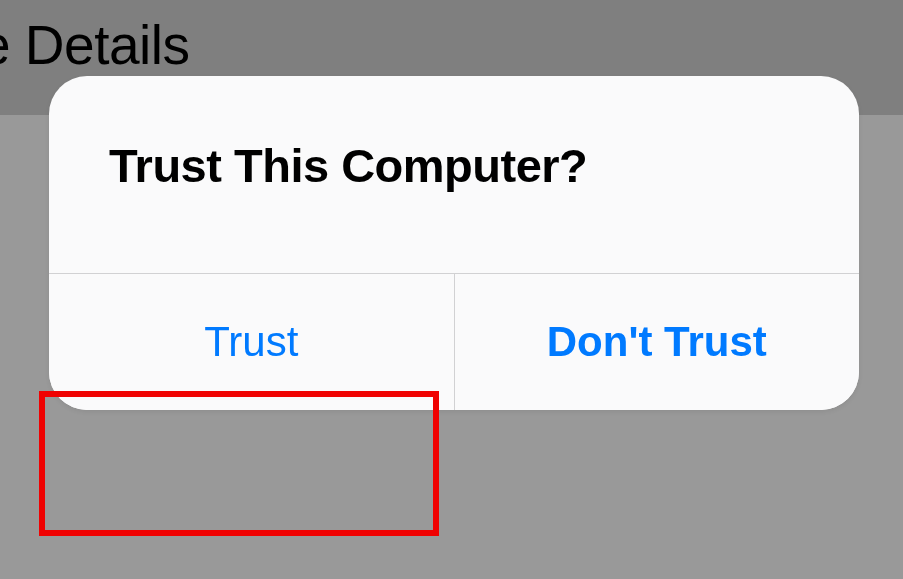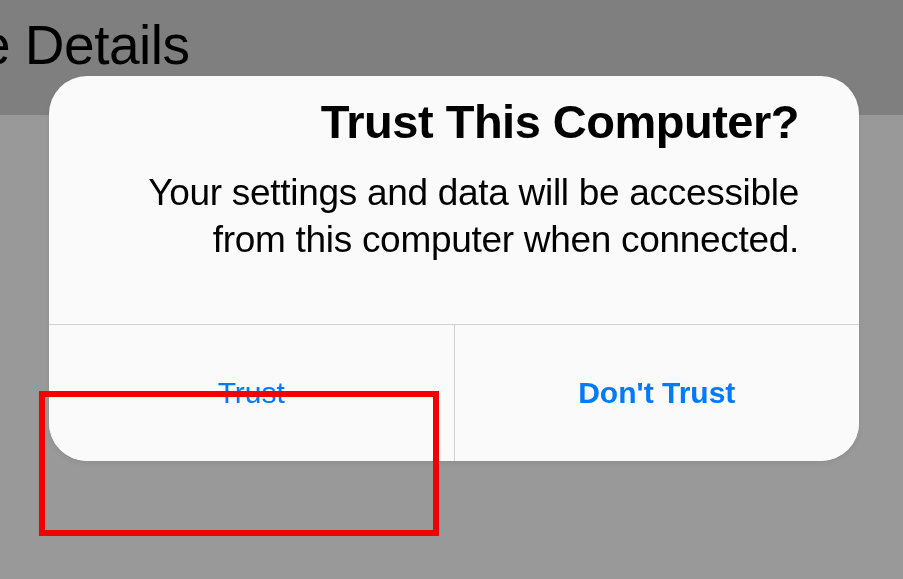--- a/index.html
+++ b/index.html
@@ -44,22 +44,22 @@
       position: absolute;
       top: 76px;
       left: 49px;
       width: 810px;
       background: #fafafb;
       border-radius: 38px;
       overflow: hidden;
       box-shadow: 0 2px 5px rgba(0,0,0,0.07);
     }
     .alert-content {
-      padding: 18px 60px 60px 60px;
-      text-align: right;
+      padding: 62px 60px 60px 60px;
+      text-align: left;
     }
     .alert-title {
       font-size: 47px;
       font-weight: 600;
       color: #000;
       margin-bottom: 20px;
       letter-spacing: -0.5px;
     }
     .alert-message {
       font-size: 37px;
@@ -71,21 +71,21 @@
     .alert-buttons {
       display: flex;
       border-top: 1px solid #d1d1d3;
     }
     .alert-button {
       flex: 1;
       height: 136px;
       display: flex;
       align-items: center;
       justify-content: center;
-      font-size: 30px;
+      font-size: 42px;
       color: #007aff;
       cursor: pointer;
       user-select: none;
       background: #fafafb;
     }
     .alert-button.left {
       border-right: 1px solid #d1d1d3;
       font-weight: 400;
     }
     .alert-button.right {
@@ -106,21 +106,20 @@
 <body>
 
 <div class="bg-top">
   <div class="bg-title">e Details</div>
 </div>
 <div class="bg-bottom"></div>
 
 <div class="alert">
   <div class="alert-content">
     <div class="alert-title">Trust This Computer?</div>
-    <div class="alert-message">Your settings and data will be accessible from this computer when connected.</div>
   </div>
   <div class="alert-buttons">
     <div class="alert-button left">
       <span>Trust</span>
     </div>
     <div class="alert-button right">
       <span>Don't Trust</span>
     </div>
   </div>
 </div>

